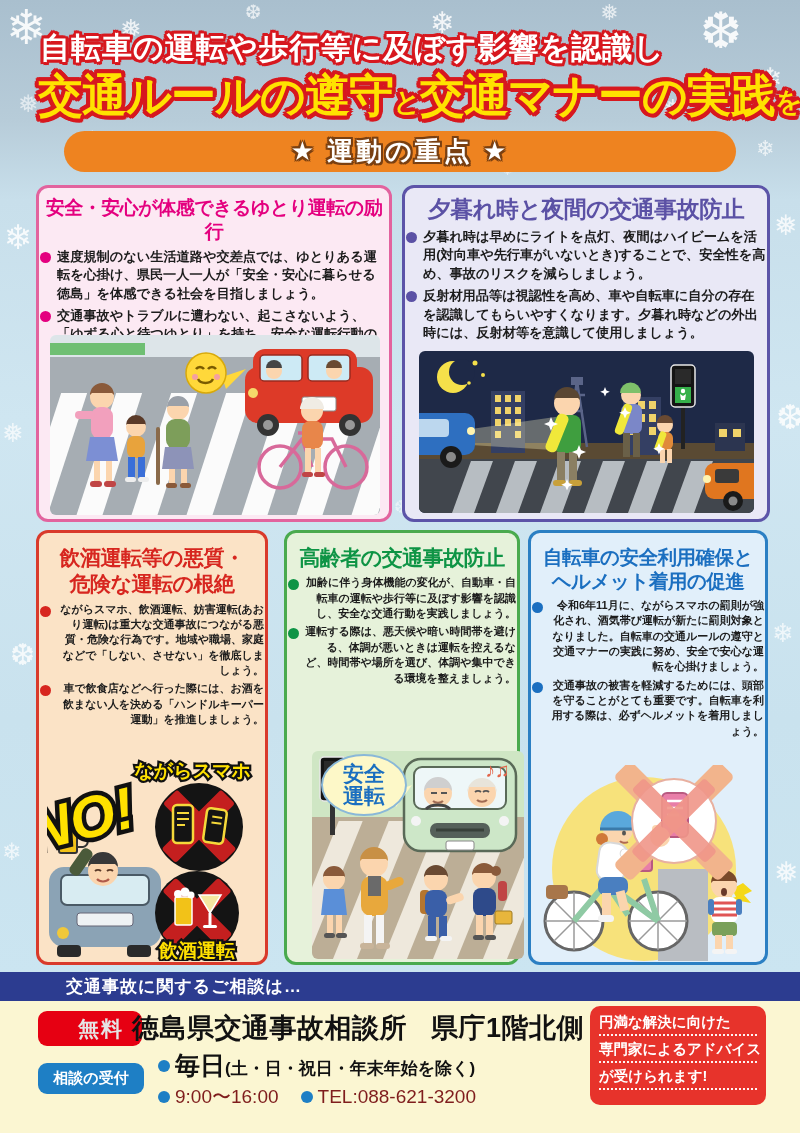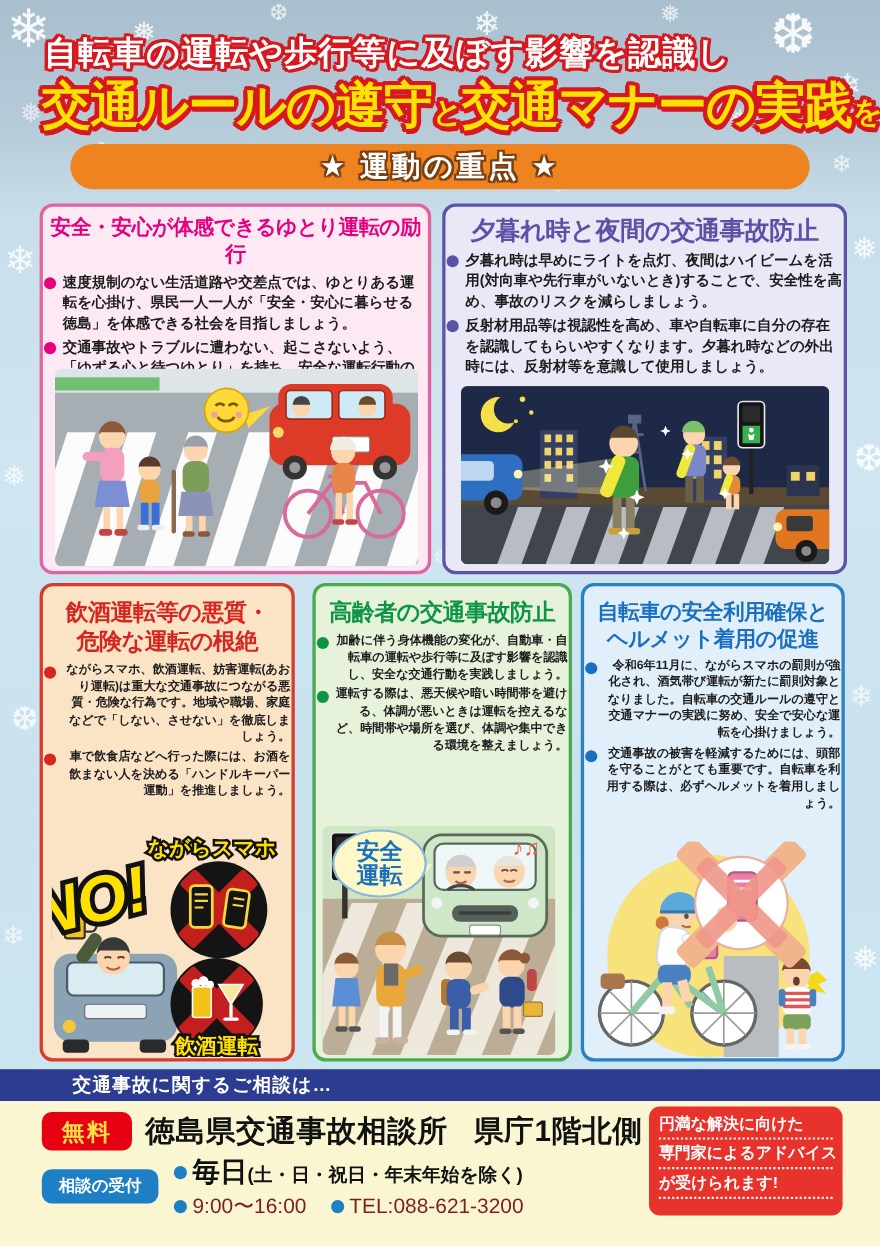--- a/index.html
+++ b/index.html
@@ -40,21 +40,21 @@
   #box-elderly .title{color:#0e9445;font-size:21px;margin-top:12px;}
   #box-elderly .dot{background:#0e9445;}
   #box-bicycle{left:528px;top:530px;width:240px;height:435px;background:#e1effa;border:3px solid #2b7fc3;}
   #box-bicycle .title{color:#1b6fc0;font-size:19.5px;margin-top:12px;}
   #box-bicycle .dot{background:#1b6fc0;}
   
   #footer-bar{position:absolute;left:0;top:972px;width:800px;height:29px;background:#2c3c90;display:flex;align-items:center;padding-left:31px;}
   #footer-bar span{color:#ffffff;font-weight:bold;font-size:17px;margin-left:35px;letter-spacing:1px;}
   #footer{position:absolute;left:0;top:1001px;width:800px;height:132px;background:#fbf6d2;}
   .badge-free{position:absolute;left:38px;top:10px;width:82px;height:35px;background:#e60012;border-radius:9px;
-    display:flex;align-items:center;justify-content:center;color:#fde047;font-weight:bold;font-size:21px;letter-spacing:2px;}
+    display:flex;align-items:center;justify-content:center;color:#e5e5e5;font-weight:bold;font-size:21px;letter-spacing:2px;padding-left:22px;}
   .office-line{position:absolute;left:132px;top:9px;font-size:27px;font-weight:bold;color:#111;white-space:nowrap;letter-spacing:0.5px;}
   .office-line .loc{margin-left:24px;}
   .badge-recv{position:absolute;left:38px;top:62px;width:106px;height:31px;background:#1e7fc5;border-radius:9px;
     display:flex;align-items:center;justify-content:center;color:#fff;font-weight:bold;font-size:15px;}
   .frow{position:absolute;display:flex;align-items:baseline;white-space:nowrap;}
   .bdot{width:12px;height:12px;border-radius:50%;background:#1e7fc5;align-self:center;margin-right:5px;}
   .days{font-size:25px;font-weight:bold;color:#111;}
   .days-note{font-size:17px;font-weight:bold;color:#111;}
   .hours,.tel{font-size:19px;font-weight:normal;color:#7f1d1d;}
   .advice{position:absolute;left:590px;top:5px;width:176px;height:99px;background:#e7332b;border-radius:10px;box-sizing:border-box;padding:7px 9px 4px 9px;}
@@ -409,21 +409,21 @@
     <ul class="bullets b-sm">
       <li>
           <span class="dot"></span>
           <span class="txt">加齢に伴う身体機能の変化が、自動車・自転車の運転や歩行等に及ぼす影響を認識し、安全な交通行動を実践しましょう。</span>
         </li>
       <li>
           <span class="dot"></span>
           <span class="txt">運転する際は、悪天候や暗い時間帯を避ける、体調が悪いときは運転を控えるなど、時間帯や場所を選び、体調や集中できる環境を整えましょう。</span>
         </li>
     </ul>
-    <div class="illus" style="left:6px;top:218px;width:212px;height:208px;">
+    <div class="illus" style="left:25px;top:218px;width:212px;height:208px;">
       <svg width="212" height="210" viewBox="0 0 212 210">
         <rect x="0" y="0" width="212" height="66" fill="#cfe6c4"></rect>
         <rect x="0" y="66" width="212" height="144" fill="#bcae96"></rect>
         <g fill="#f2ede2" opacity="0.92" transform="skewX(-22)">
           <rect x="55" y="70" width="24" height="140"></rect>
             <rect x="105" y="70" width="24" height="140"></rect>
           <rect x="155" y="70" width="24" height="140"></rect>
             <rect x="205" y="70" width="24" height="140"></rect>
           <rect x="255" y="70" width="24" height="140"></rect>
         </g>

